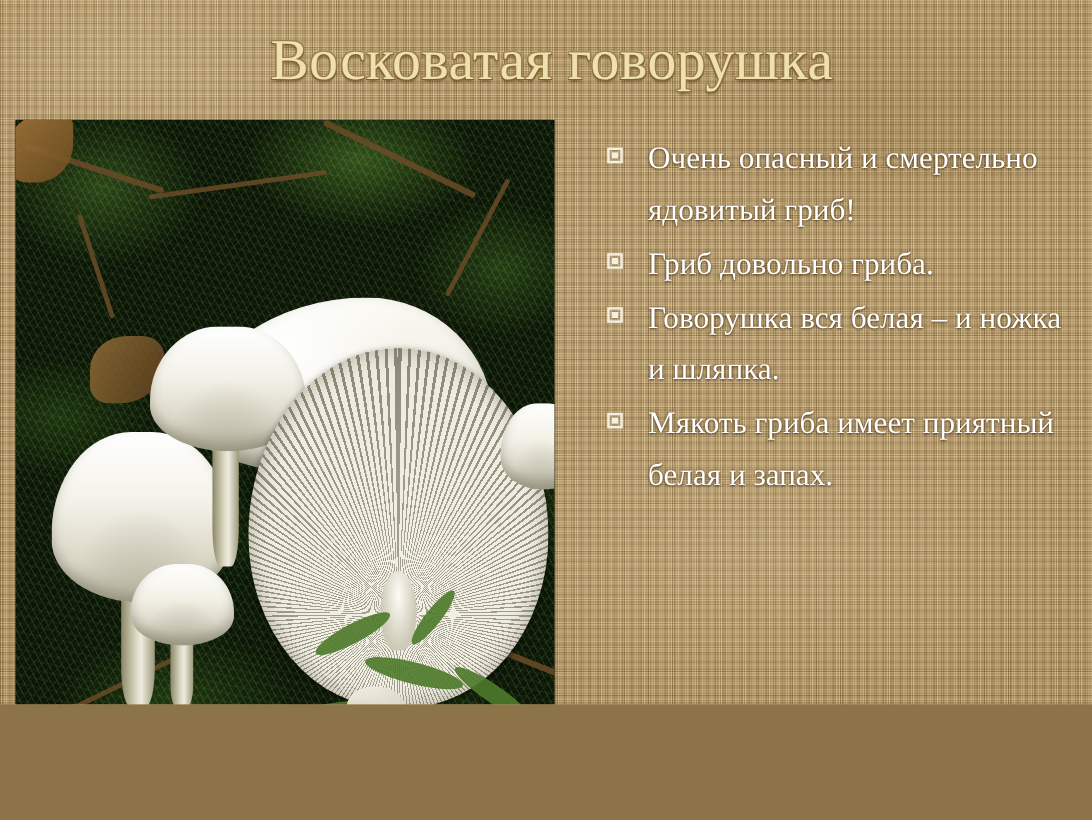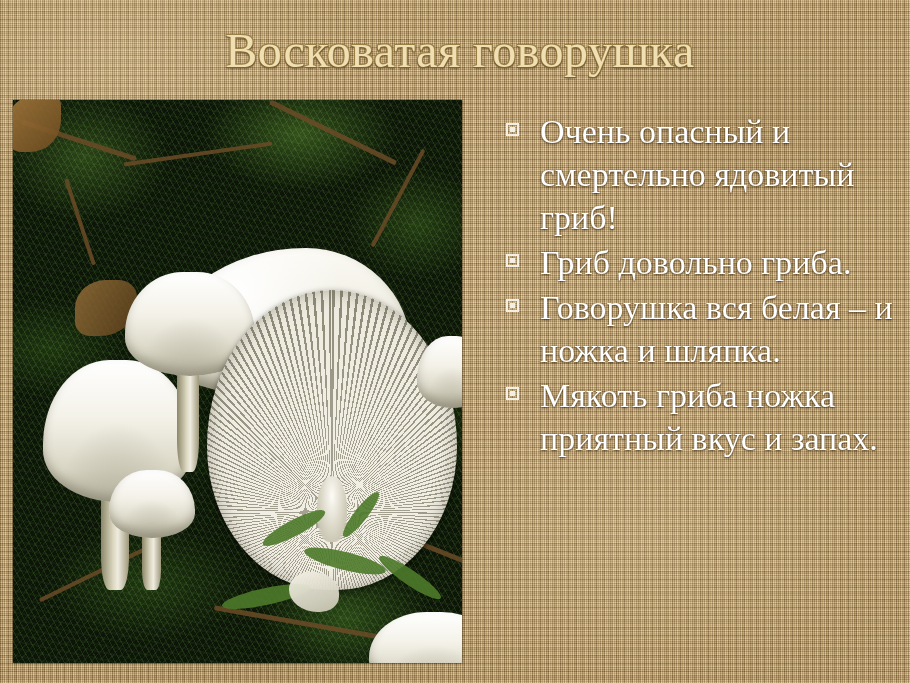--- a/index.html
+++ b/index.html
@@ -6,21 +6,21 @@
   html, body {
     margin: 0;
     padding: 0;
     background: #8d7448;
   }
 
   
   .slide {
     position: relative;
     width: 910px;
-    height: 683px;
+    height: 587px;
     overflow: hidden;
     font-family: "Liberation Serif", "DejaVu Serif", serif;
     
     background-color: #c6a876;
     background-image:
       repeating-linear-gradient(90deg,
         rgba(90,66,30,0.30) 0px, rgba(90,66,30,0.30) 1px,
         rgba(255,238,196,0.26) 1px, rgba(255,238,196,0.26) 2px,
         rgba(120,92,46,0.22) 2px, rgba(120,92,46,0.22) 3px,
         rgba(236,214,166,0.20) 3px, rgba(236,214,166,0.20) 4px),
@@ -187,21 +187,21 @@
     width: 400px;
     z-index: 5;
     margin: 0;
     padding: 0;
     list-style: none;
   }
   .bullet {
     position: relative;
     padding-left: 40px;
     margin: 0 0 2px 0;
-    font-size: 34px;
+    font-size: 26px;
     line-height: 43px;
     color: #ffffff;
     text-shadow:
       0 1px 2px rgba(60,42,14,0.75),
       0 0 3px rgba(70,52,20,0.45);
   }
   .bullet-marker {
     position: absolute;
     left: 6px;
     top: 13px;
@@ -303,17 +303,17 @@
     <li class="bullet">
       <span class="bullet-marker">
           <i></i>
         </span>
       <span>Говорушка вся белая – и ножка и шляпка.</span>
     </li>
     <li class="bullet">
       <span class="bullet-marker">
           <i></i>
         </span>
-      <span>Мякоть гриба ножка приятный вкус и запах.</span>
+      <span>Мякоть гриба имеет приятный белая и запах.</span>
     </li>
   </ul>
 
 </div>
 
 </body></html>

